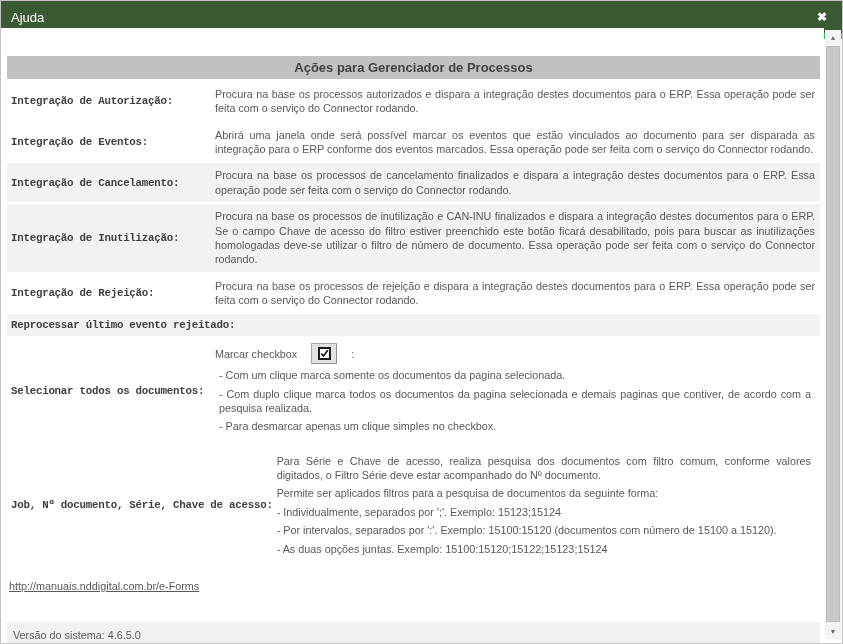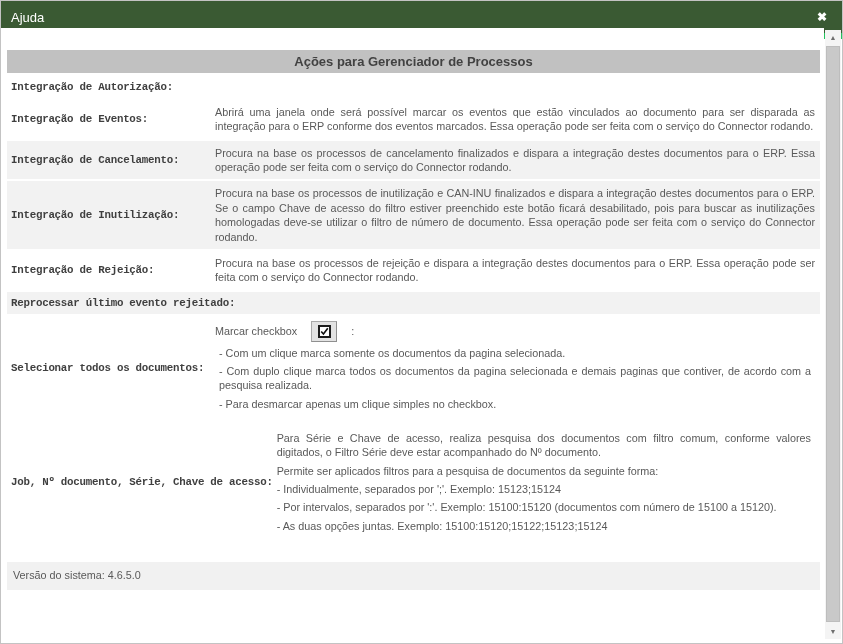--- a/index.html
+++ b/index.html
@@ -22,21 +22,21 @@
     cursor: pointer; padding: 0 5px; line-height: 1;
   }
   
   .content {
     position: absolute; top: 27px; left: 0; right: 18px; bottom: 0;
     padding: 8px 4px 0 6px; background: #fff;
   }
   .sec-header {
     background: #c1c1c1; color: #424242;
     text-align: center; font-weight: bold; font-size: 13px;
-    padding: 4px 4px; margin: 14px 0 3px 0;
+    padding: 4px 4px; margin: 20px 0 3px 0;
   }
   .row {
     display: flex; align-items: center;
     padding: 5px 2px; margin: 2px 0;
     font-size: 10.8px;
   }
   .row.alt { background: #f2f2f2; }
   .row-label {
     flex: 0 0 206px; padding-left: 2px;
     font-weight: bold; font-size: 10.8px; letter-spacing: -0.25px;
@@ -89,20 +89,21 @@
   <span>Ajuda</span>
   <span class="close-btn">✖</span>
 </div>
 
 <div class="content">
 
   <div class="sec-header">Ações para Gerenciador de Processos</div>
 
   <div class="row">
     <div class="row-label">Integração de Autorização:</div>
+    <div class="row-desc">Procura na base os processos autorizados e dispara a integração destes documentos para o ERP. Essa operação pode ser feita com o serviço do Connector rodando.</div>
   </div>
 
   <div class="row">
     <div class="row-label">Integração de Eventos:</div>
     <div class="row-desc">Abrirá uma janela onde será possível marcar os eventos que estão vinculados ao documento para ser disparada as integração para o ERP conforme dos eventos marcados. Essa operação pode ser feita com o serviço do Connector rodando.</div>
   </div>
 
   <div class="row alt">
     <div class="row-label">Integração de Cancelamento:</div>
     <div class="row-desc">Procura na base os processos de cancelamento finalizados e dispara a integração destes documentos para o ERP. Essa operação pode ser feita com o serviço do Connector rodando.</div>
@@ -148,20 +149,23 @@
     <div class="row-desc">
       <div class="desc-line">Para Série e Chave de acesso, realiza pesquisa dos documentos com filtro comum, conforme valores digitados, o Filtro Série deve estar acompanhado do Nº documento.</div>
       <div class="desc-line">Permite ser aplicados filtros para a pesquisa de documentos da seguinte forma:</div>
       <div class="desc-line">- Individualmente, separados por ';'. Exemplo: 15123;15124</div>
       <div class="desc-line">- Por intervalos, separados por ':'. Exemplo: 15100:15120 (documentos com número de 15100 a 15120).</div>
       <div class="desc-line">- As duas opções juntas. Exemplo: 15100:15120;15122;15123;15124</div>
     </div>
   </div>
 
 
+  <div class="link-row">
+    <a class="manual-link">http://manuais.nddigital.com.br/e-Forms</a>
+  </div>
 
   <div class="spacer"></div>
 
   <div class="footer">
     <div>Versão do sistema: 4.6.5.0</div>
 
   </div>
 
 </div>
 

